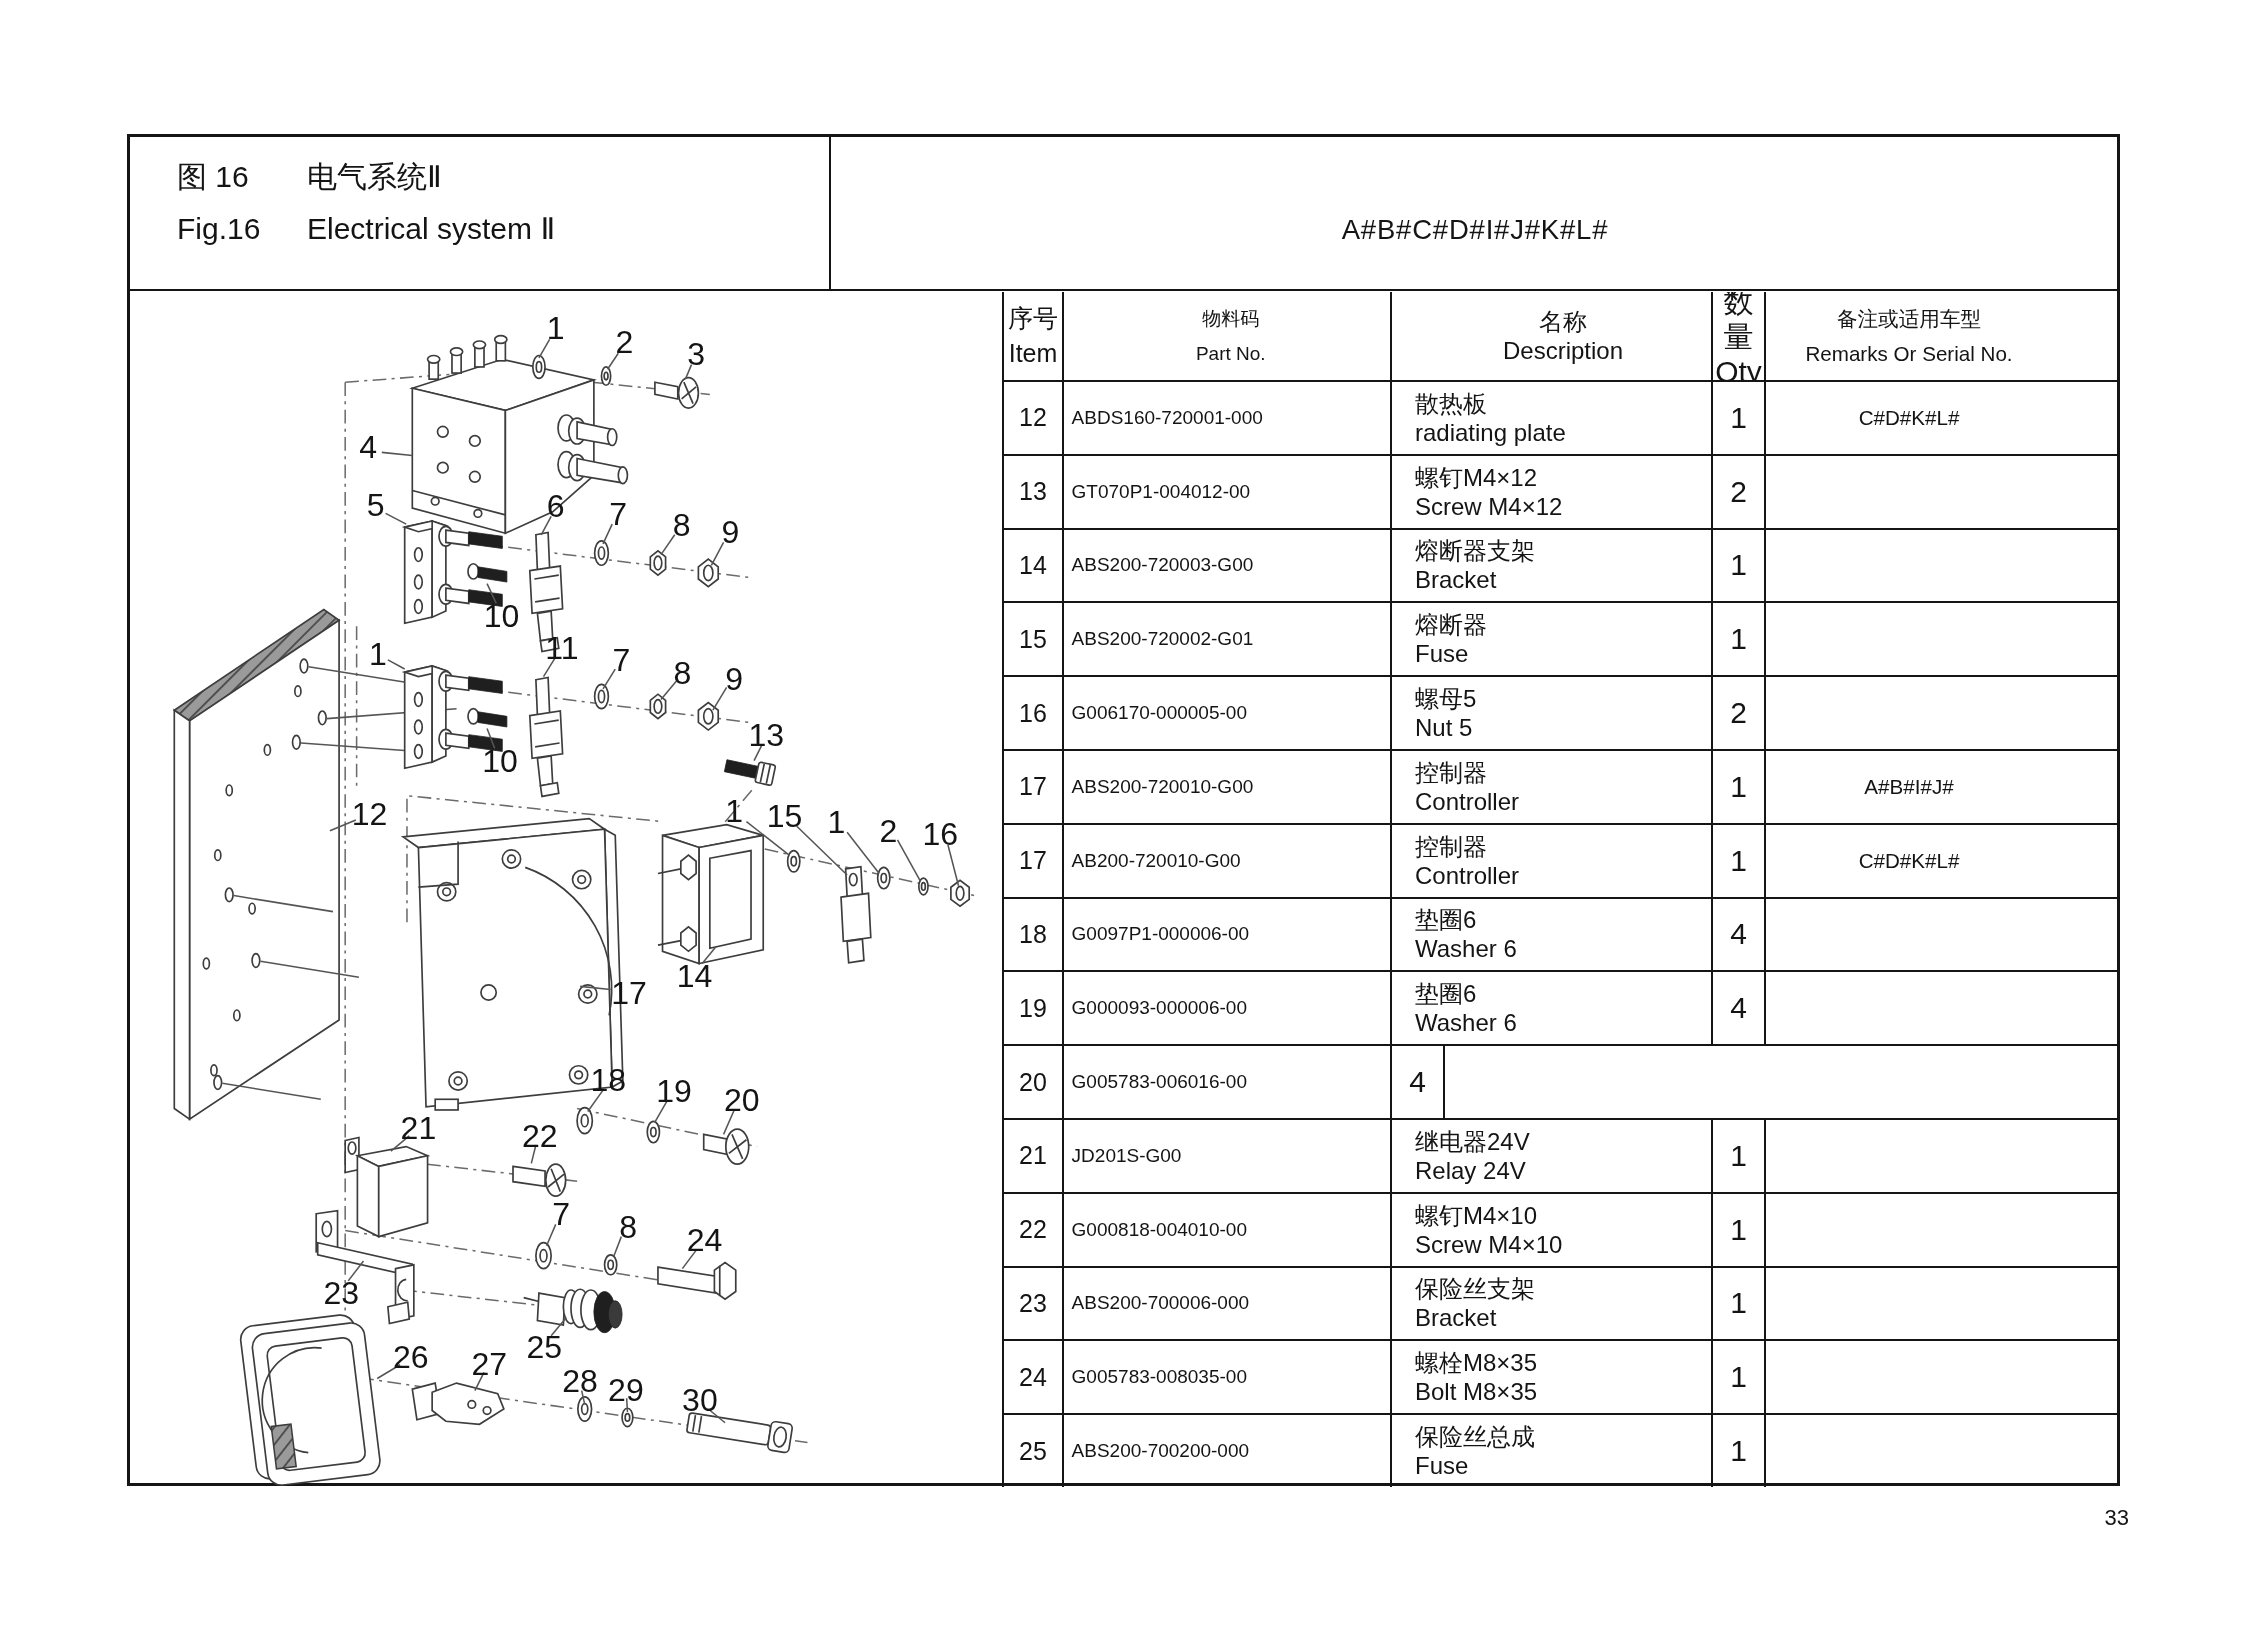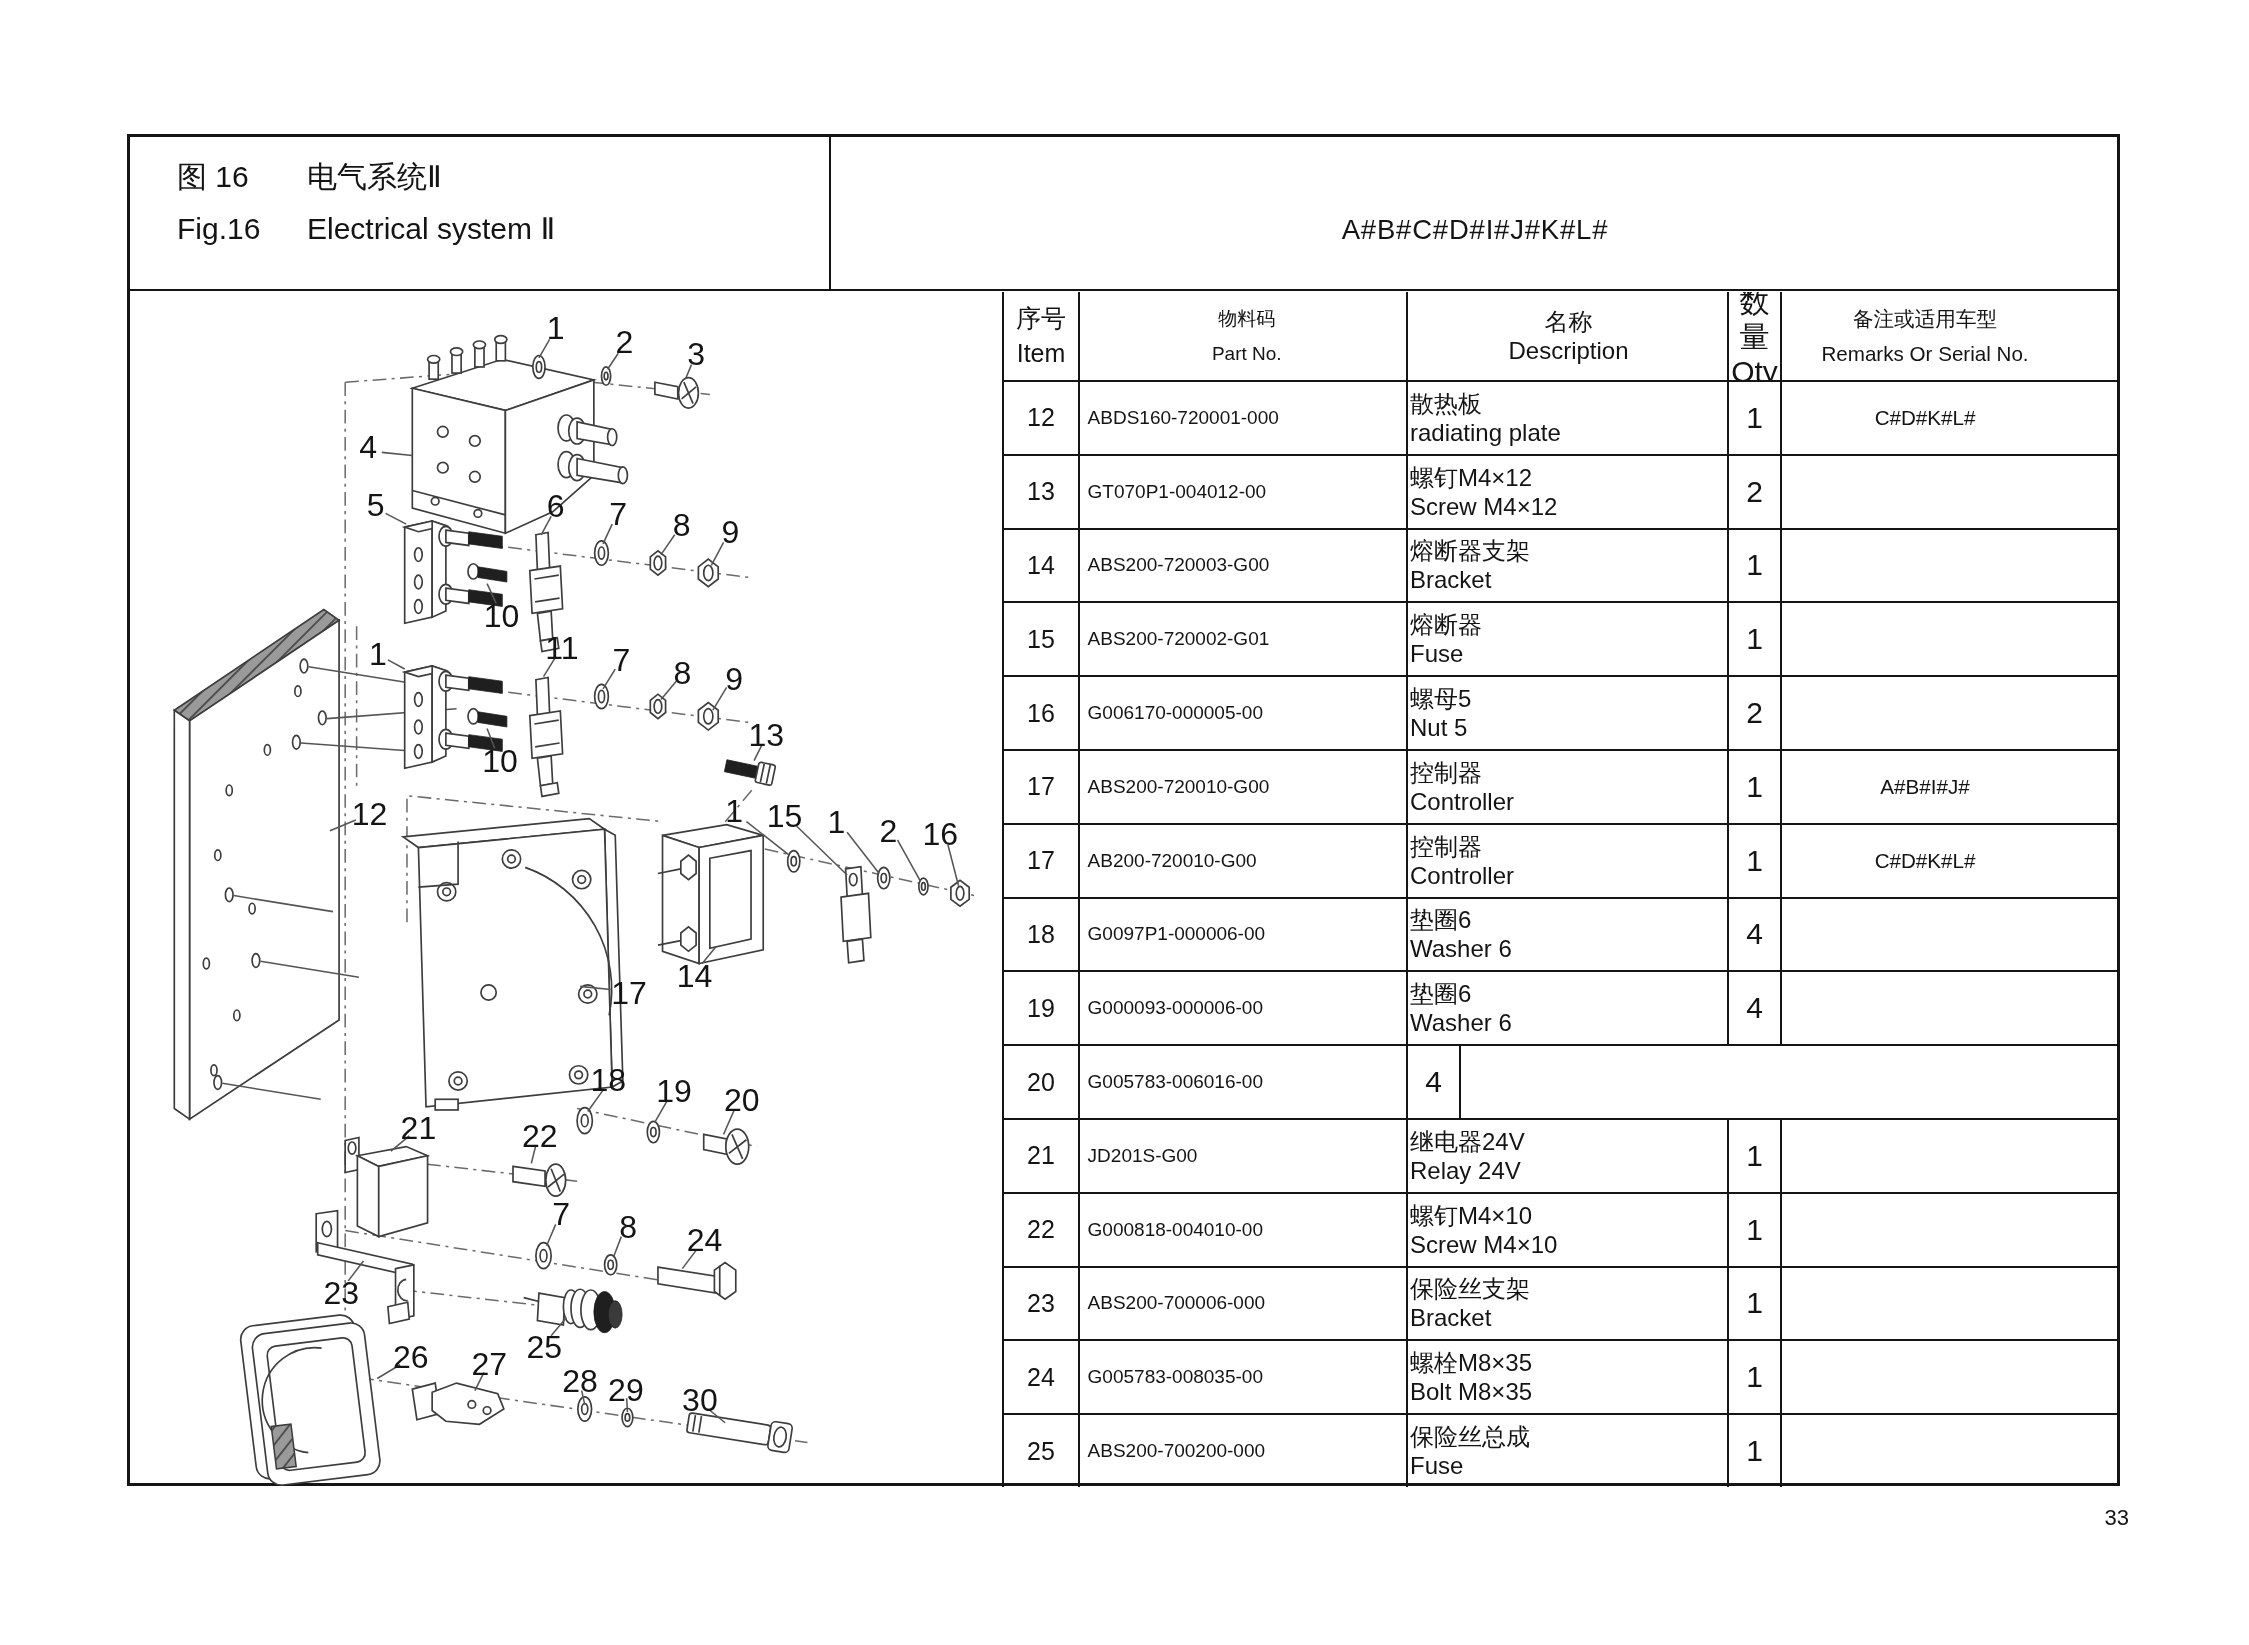--- a/index.html
+++ b/index.html
@@ -14,23 +14,23 @@
   .title-line .lbl{width:130px}
   #models-cell{left:831px;top:154px;width:1288px;height:151px;display:flex;align-items:center;justify-content:center;font-size:27.5px;letter-spacing:0.8px}
   #page-num{left:2045px;top:1505px;width:84px;text-align:right;font-size:22px}
 
   #parts-table{left:1002px;top:292px;width:1117px;height:1195px;display:flex;flex-direction:column;box-sizing:border-box;border-left:2.3px solid #151515;background:transparent}
   .th-row{height:90px;display:flex;flex:none;border-bottom:2.3px solid #151515;box-sizing:border-box}
   .tr{flex:1;display:flex;border-bottom:2.3px solid #151515;box-sizing:border-box}
   .tr:last-child{border-bottom:none}
   .th,.td{border-right:2.3px solid #151515;box-sizing:border-box;display:flex;flex-direction:column;justify-content:center;overflow:hidden}
   .th{align-items:center;text-align:center;font-size:24px;line-height:35px}
-  .c-item{width:76px;align-items:center;font-size:25px}
+  .c-item{width:60px;align-items:center;font-size:25px}
   .c-part{width:328px;padding-left:7.6px;font-size:19px}
-  .c-desc{width:321px;padding-left:2px;font-size:24px;line-height:29px}
+  .c-desc{width:321px;padding-left:23px;font-size:24px;line-height:29px}
   .c-qty{width:53px;align-items:center;font-size:30px}
   .c-rem{width:286px;align-items:center;text-align:center;font-size:20.6px;border-right:none}
 
   #diagram{left:127px;top:292px;width:875px;height:1195px}
   .p{fill:#ffffff;stroke:#3d3d3d;stroke-width:2.2}
   .ln{fill:none;stroke:#3d3d3d;stroke-width:2.2}
   .dk{fill:#1f1f1f;stroke:#1f1f1f;stroke-width:1}
   .dd{fill:none;stroke:#6b6b6b;stroke-width:2;stroke-dasharray:18 7 4 7}
   .ld{stroke:#555;stroke-width:2}
   text.callout{font-family:"Liberation Sans",sans-serif;font-size:42px;fill:#141414}

